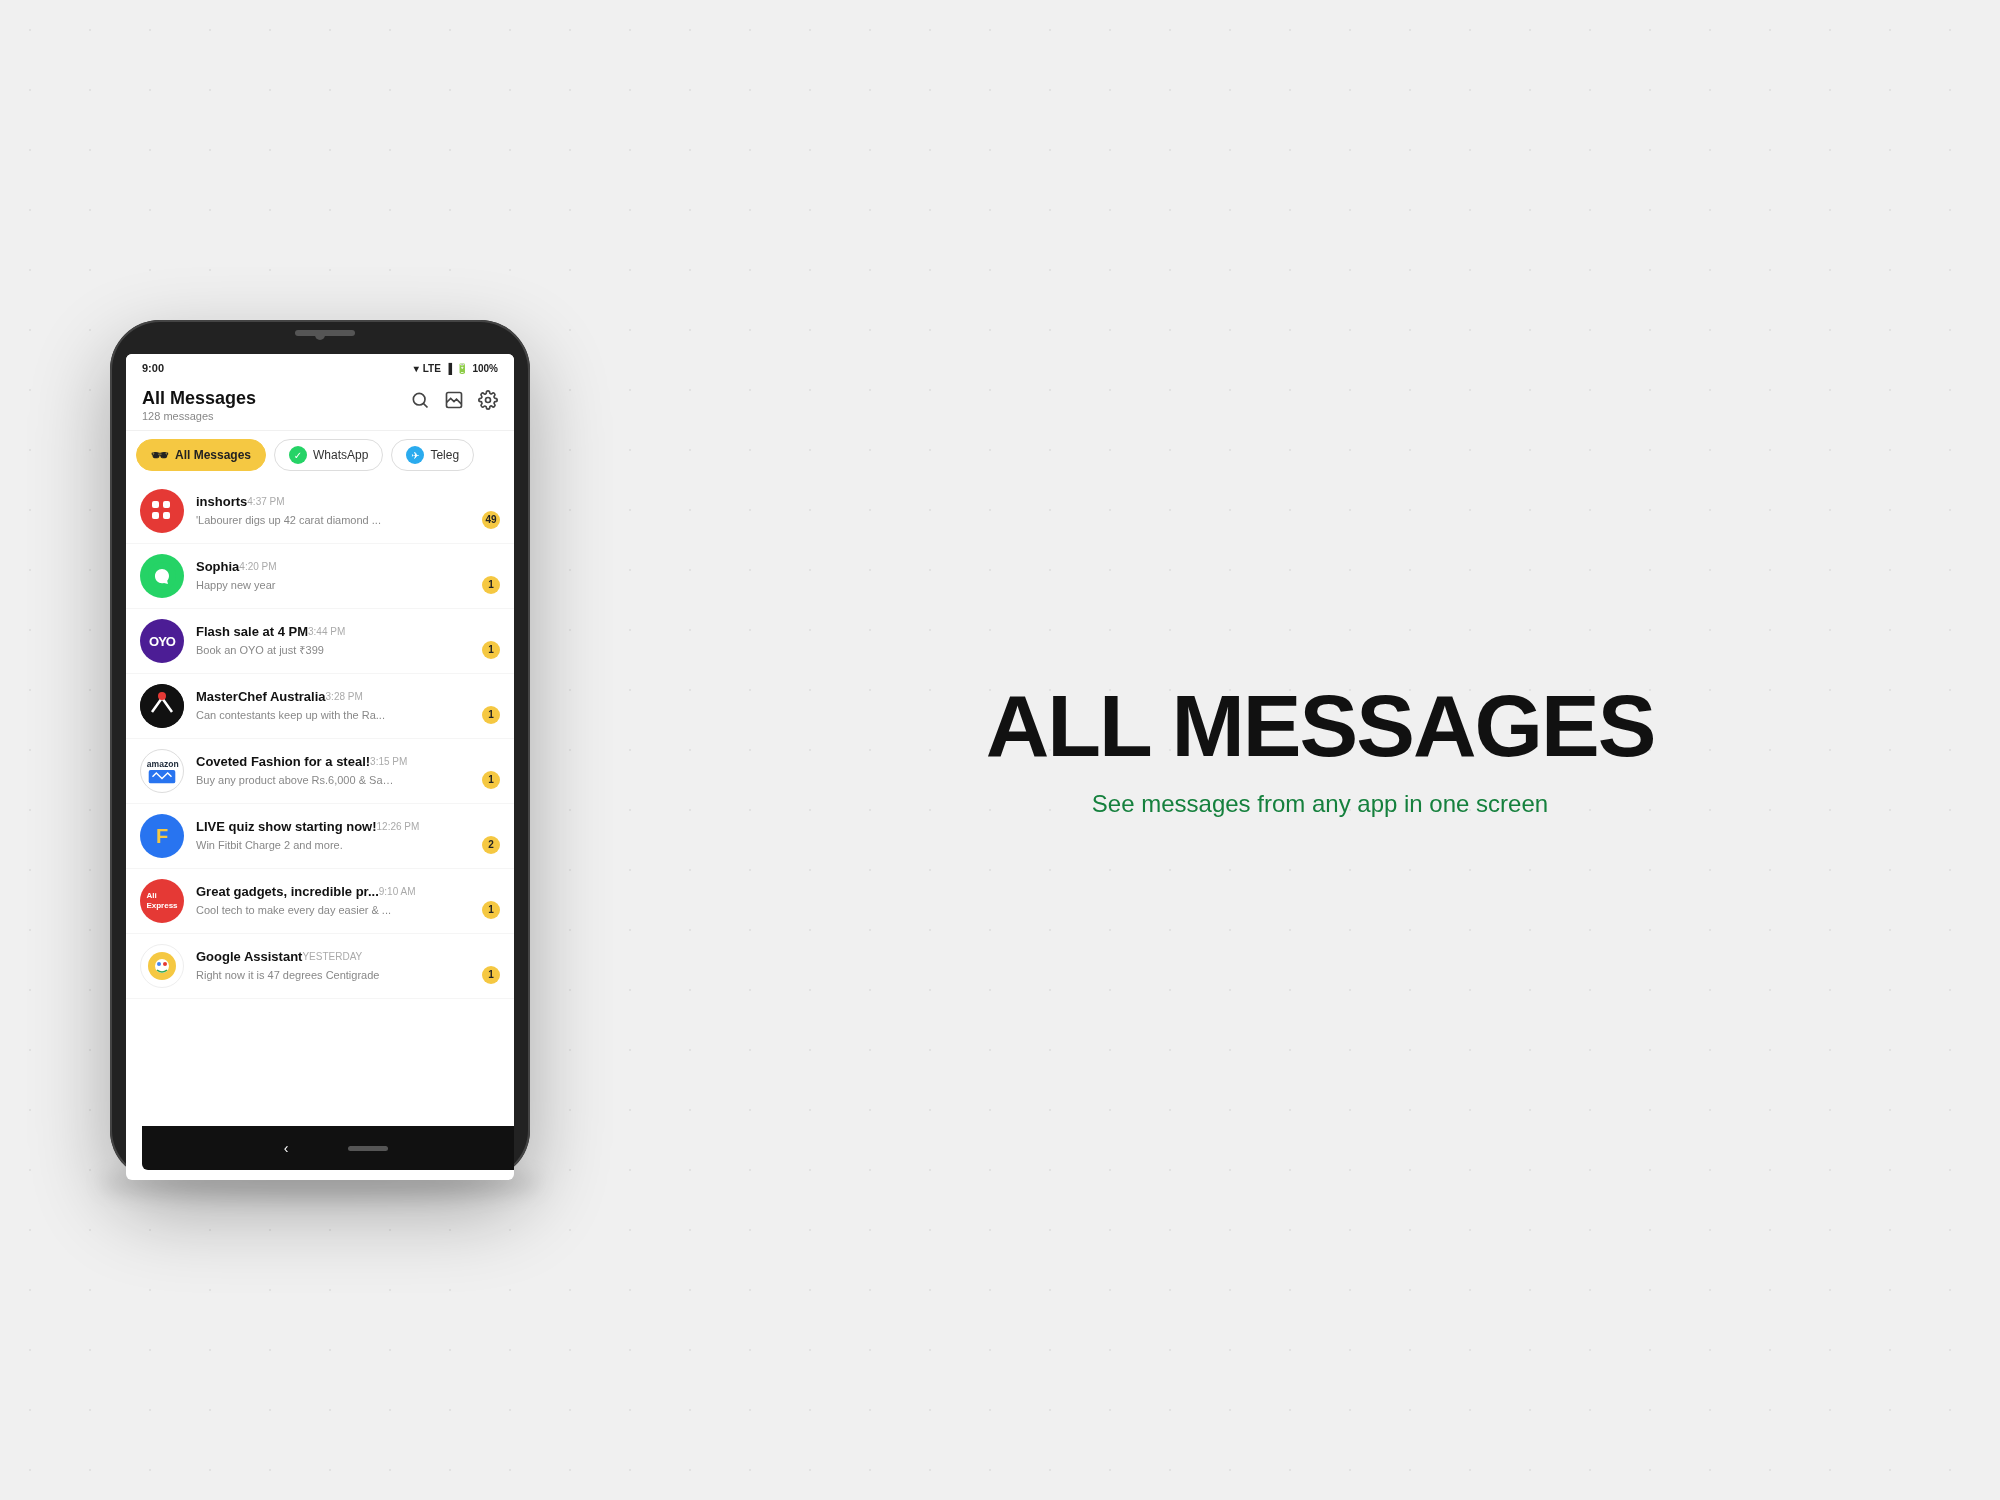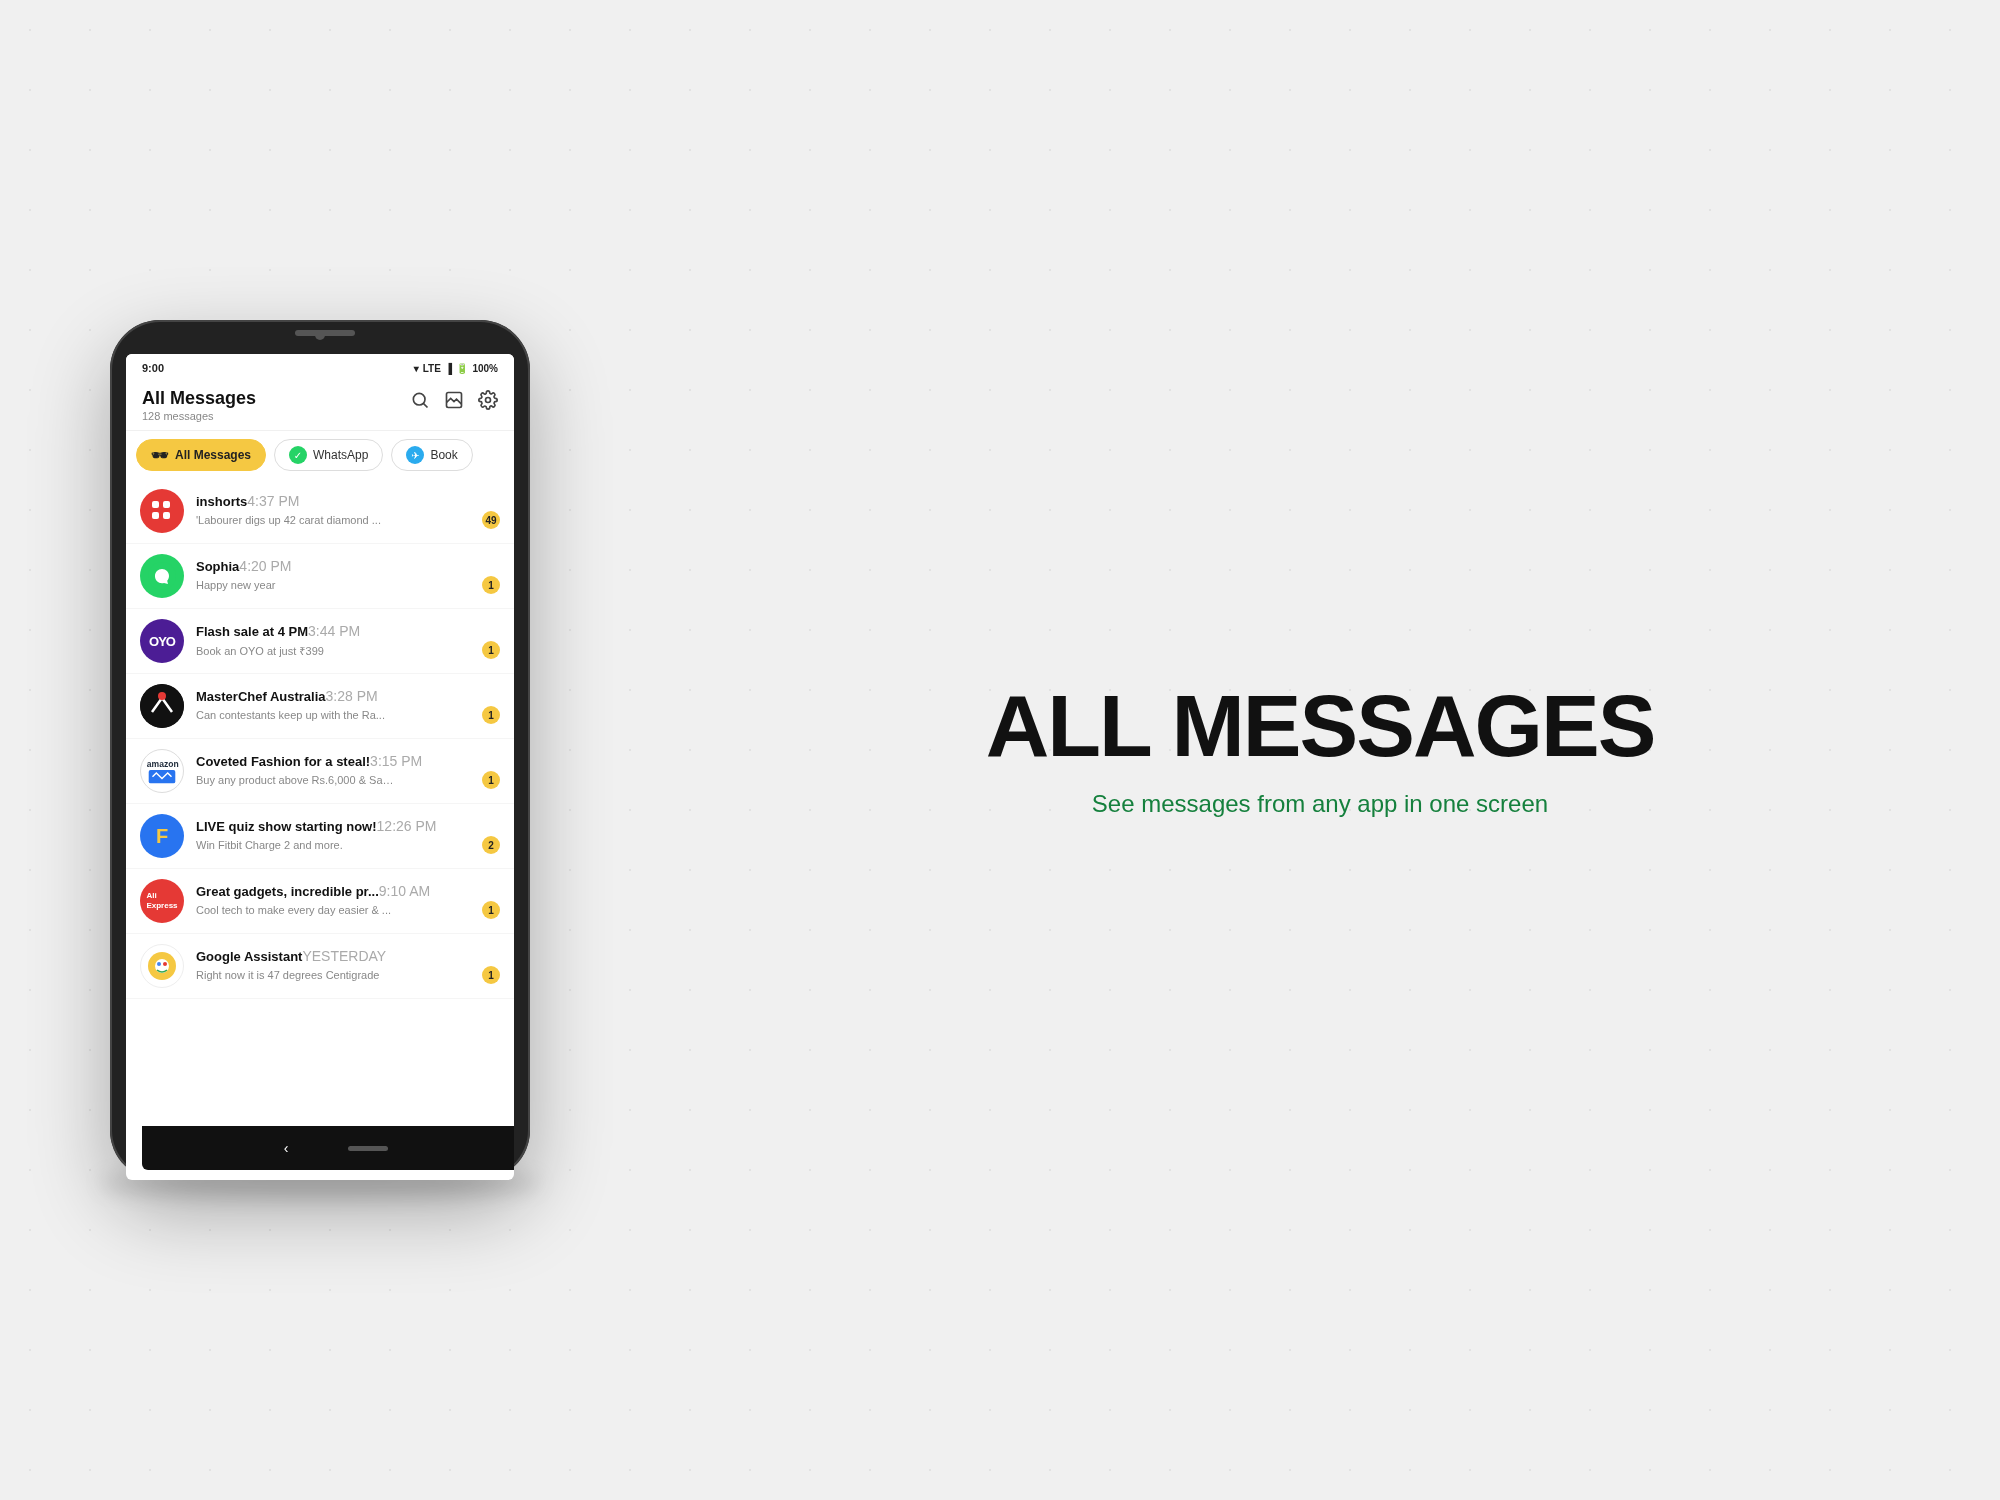--- a/index.html
+++ b/index.html
@@ -265,21 +265,21 @@
       margin-bottom: 2px;
     }
 
     .msg-sender {
       font-size: 13px;
       font-weight: 600;
       color: #111;
     }
 
     .msg-time {
-      font-size: 14px;
+      font-size: 10px;
       color: #aaa;
       white-space: nowrap;
     }
 
     .msg-bottom-row {
       display: flex;
       justify-content: space-between;
       align-items: center;
     }
 
@@ -443,21 +443,21 @@
         <div class="tab-pill active">
           <span class="tab-icon glasses">🕶</span>
           <span>All Messages</span>
         </div>
         <div class="tab-pill">
           <span class="whatsapp-tab-icon">✓</span>
           <span>WhatsApp</span>
         </div>
         <div class="tab-pill">
           <span class="telegram-tab-icon">✈</span>
-          <span>Book</span>
+          <span>Teleg</span>
         </div>
       </div>
 
       <div class="message-list">
 
         <div class="message-item">
           <div class="app-avatar avatar-inshorts" style="background:#e53935; font-size:22px; color:#fff;">
             <svg width="28" height="28" viewBox="0 0 28 28" fill="none">
               <rect x="4" y="4" width="7" height="7" rx="2" fill="#fff"></rect>
               <rect x="4" y="15" width="7" height="7" rx="2" fill="#fff"></rect>

